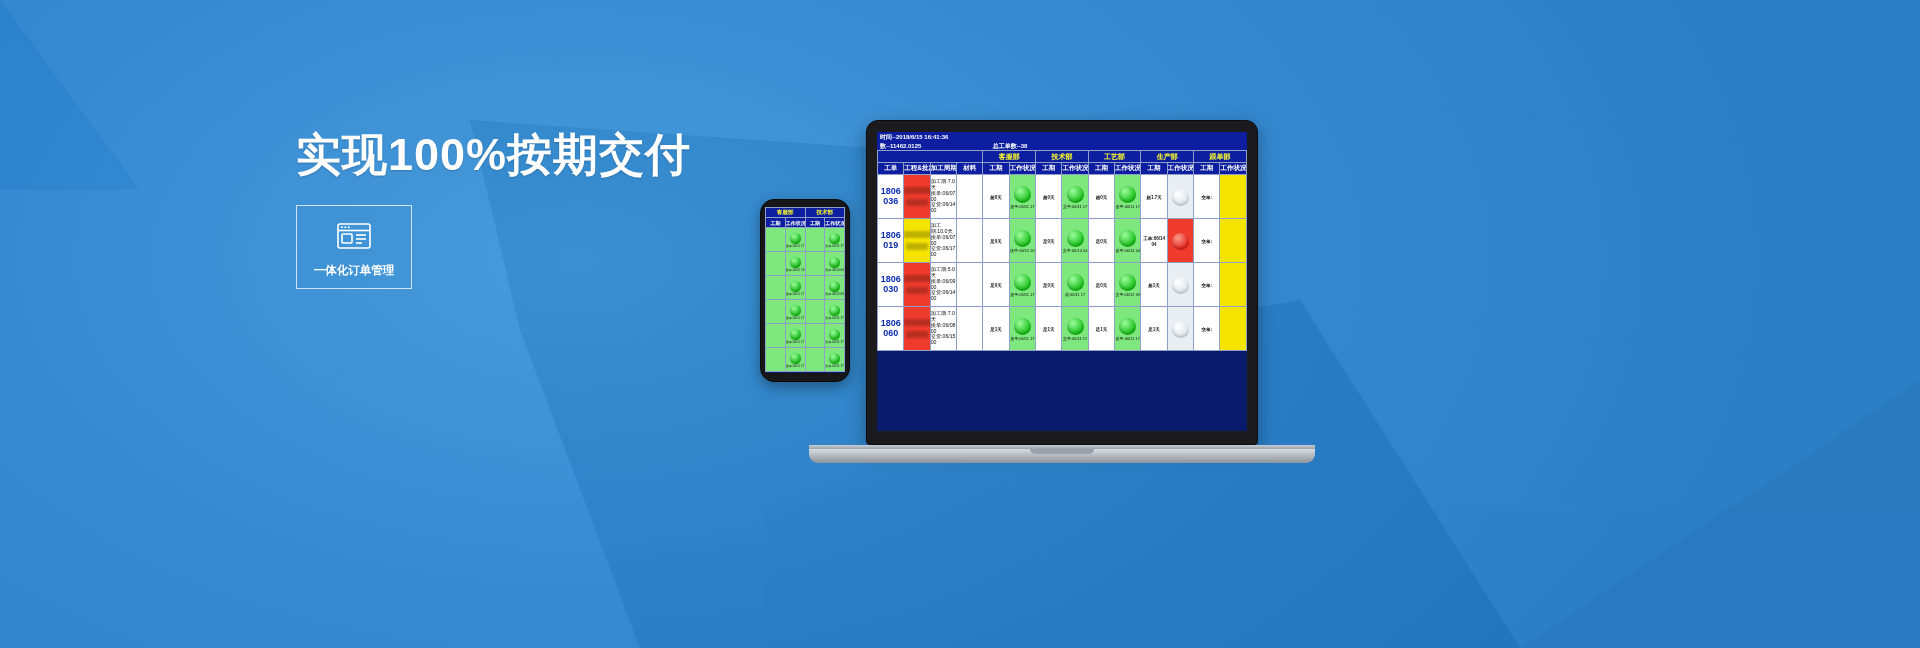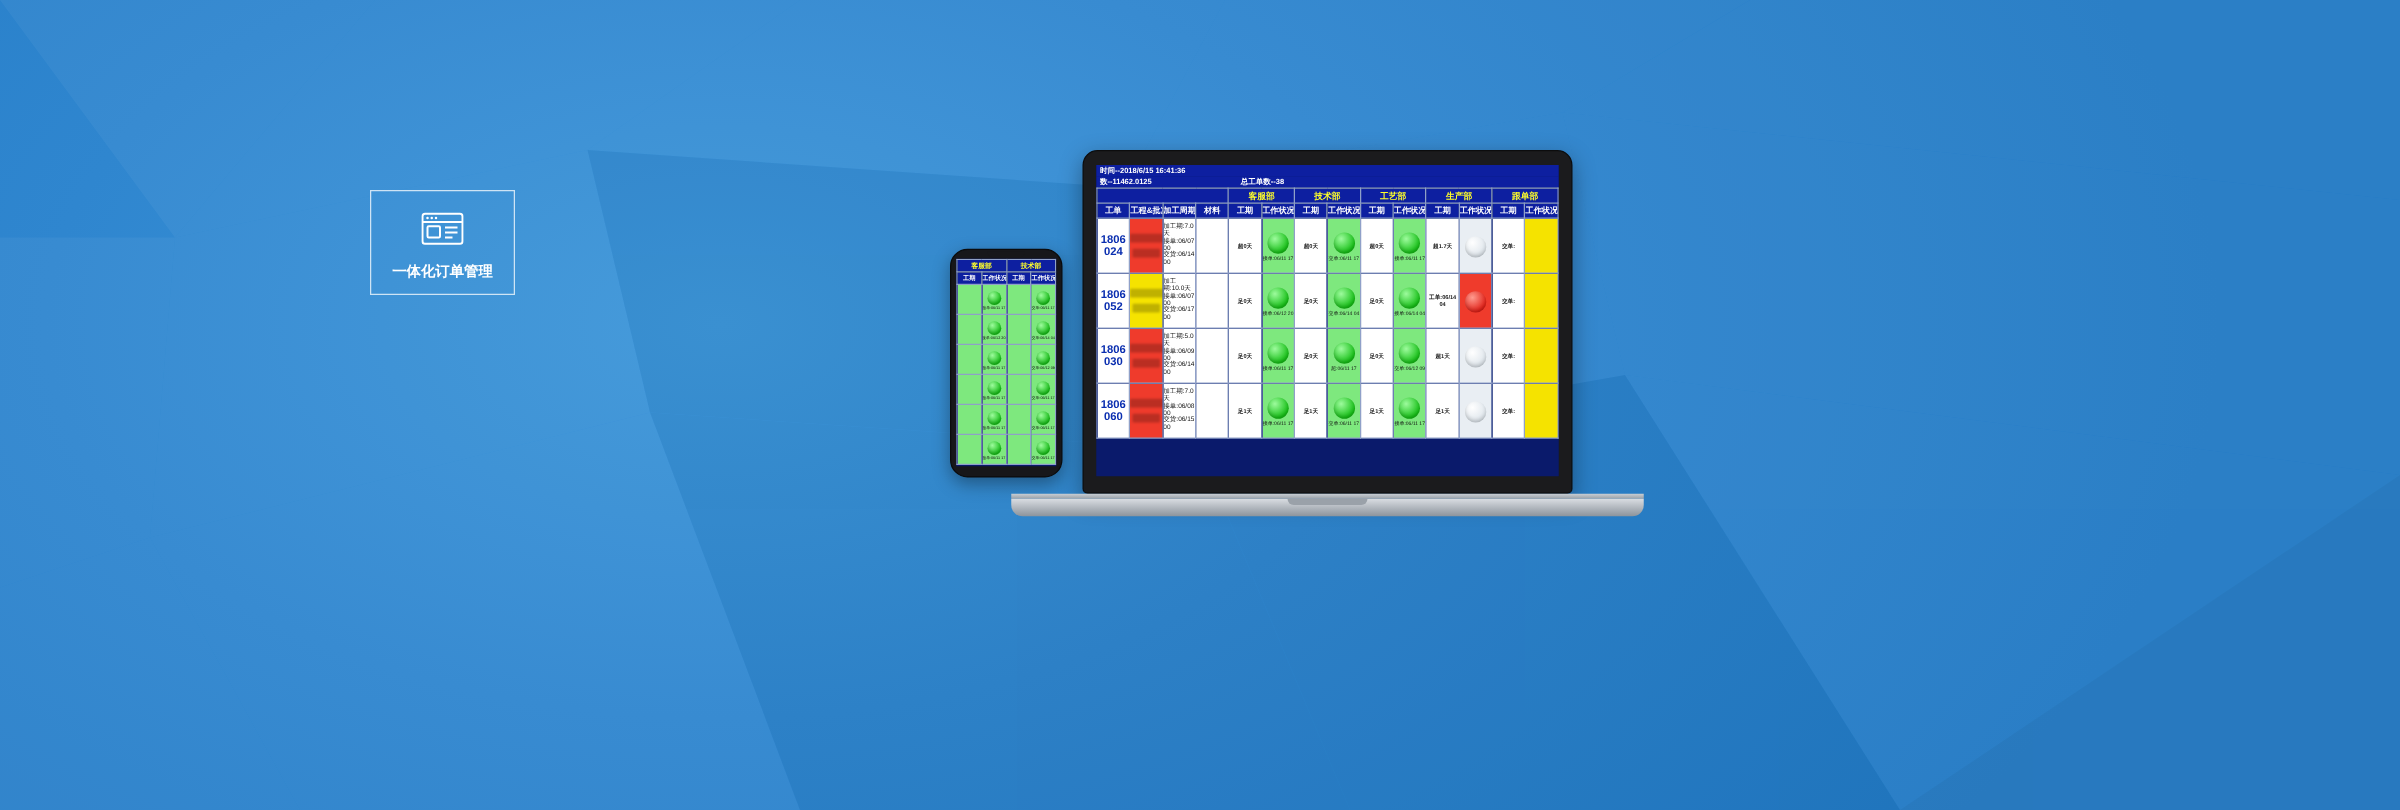--- a/index.html
+++ b/index.html
@@ -33,21 +33,21 @@
   }
   .feature .ico{height:40px;display:flex;align-items:center;justify-content:center;}
   .feature .ico svg{display:block;}
   .feature .flabel{
     color:#ffffff;font-size:11.5px;font-weight:bold;margin-top:7px;white-space:nowrap;
   }
 
   
   .laptop{position:absolute;left:866px;top:120px;}
   .lid{
-    width:392px;height:275px;background:#1b1b1d;border-radius:12px 12px 4px 4px;
+    width:392px;height:325px;background:#1b1b1d;border-radius:12px 12px 4px 4px;
     padding:11px 10px 13px 10px;box-sizing:border-box;
     box-shadow:0 6px 18px rgba(0,0,0,.35);
     border:1px solid #0c0c0d;
   }
   .screen{width:100%;height:100%;background:#0a1a6b;overflow:hidden;position:relative;}
   .base{
     width:506px;height:14px;margin-left:-57px;margin-top:0;
     background:linear-gradient(#d9dde2,#aeb4bb 55%,#8d949c);
     border-radius:0 0 9px 9px;position:relative;
   }
@@ -122,20 +122,21 @@
         <polygon points="470,120 900,150 960,360 520,330"></polygon>
         <polygon points="640,648 520,330 960,360 1080,648"></polygon>
         <polygon points="1080,648 960,360 1300,300 1520,648"></polygon>
         <polygon points="1920,380 1920,648 1520,648"></polygon>
       </g>
     </svg>
   </div>
 
   <div class="left">
     <div class="headline">
+      <span class="l2">实现100%按期交付</span>
     </div>
 
     <div class="features">
 
       <div class="feature">
         <span class="ico">
           <svg width="34" height="28" viewBox="0 0 34 28" fill="none" stroke="#ffffff" stroke-width="1.6">
             <rect x="1" y="2" width="32" height="24" rx="2"></rect>
             <line x1="1" y1="8.5" x2="33" y2="8.5"></line>
             <circle cx="5" cy="5.3" r="1" fill="#fff" stroke="none"></circle>
@@ -284,21 +285,21 @@
                 <td class="colh" style="width:18px;font-size:6.5px;height:11px;">工期</td>
                 <td class="colh" style="width:30px;font-size:6.5px;height:11px;">工作状况</td>
                 <td class="colh" style="width:18px;font-size:6.5px;height:11px;">工期</td>
                 <td class="colh" style="width:30px;font-size:6.5px;height:11px;">工作状况</td>
                 <td class="colh" style="width:18px;font-size:6.5px;height:11px;">工期</td>
                 <td class="colh" style="width:30px;font-size:6.5px;height:11px;">工作状况</td>
               </tr>
               <tr style="height:44px;">
                 <td class="wo" style="font-size:9px;">
                   <div>1806</div>
-                  <div>024</div>
+                  <div>036</div>
                 </td>
                 <td class="cell" style="background:#ef3b2c;">
                   <span class="blur" style="width:28px;margin:5px auto;"></span>
                   <span class="blur" style="width:22px;margin:5px auto;"></span>
                 </td>
                 <td class="cell period" style="font-size:5.2px;">
                   <div>加工期:7.0天</div>
                   <div>接单:06/07 00</div>
                   <div>交货:06/14 00</div>
                 </td>
@@ -321,21 +322,21 @@
                 <td class="cell" style="font-size:5px;"><span class="stat">超1.7天</span></td>
                 <td class="cell" style="background:#e9eef3;">
                   <div class="dot grey"></div>
                 </td>
                 <td class="cell" style="font-size:5px;"><span class="stat">交单:</span></td>
                 <td class="cell" style="background:#f5e300;"></td>
               </tr>
               <tr style="height:44px;">
                 <td class="wo" style="font-size:9px;">
                   <div>1806</div>
-                  <div>052</div>
+                  <div>019</div>
                 </td>
                 <td class="cell" style="background:#f5e300;">
                   <span class="blur" style="width:28px;margin:5px auto;"></span>
                   <span class="blur" style="width:22px;margin:5px auto;"></span>
                 </td>
                 <td class="cell period" style="font-size:5.2px;">
                   <div>加工期:10.0天</div>
                   <div>接单:06/07 00</div>
                   <div>交货:06/17 00</div>
                 </td>

